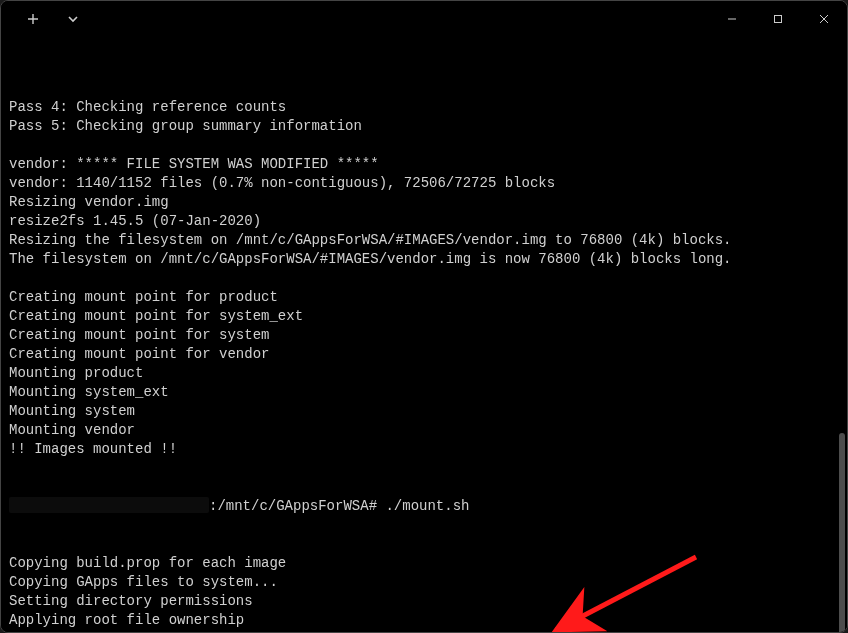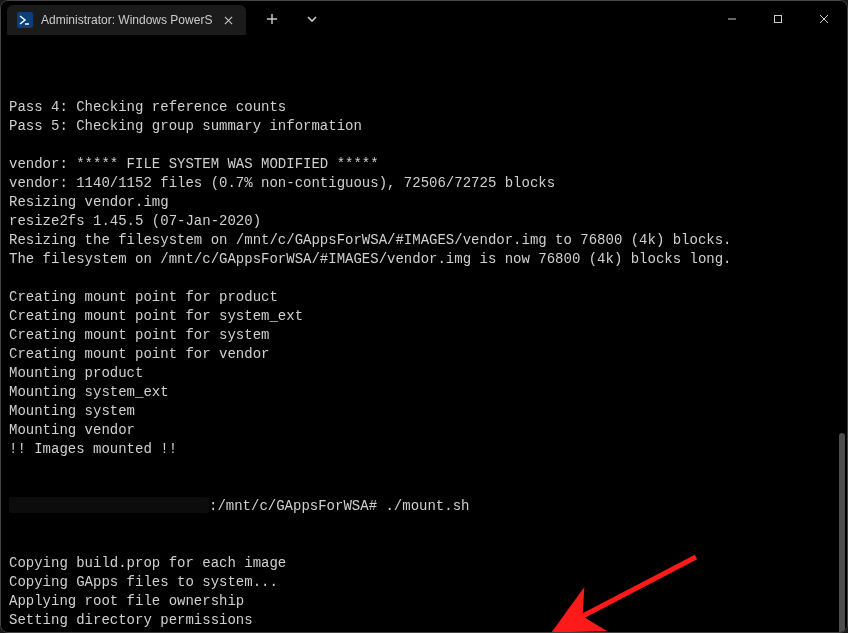--- a/index.html
+++ b/index.html
@@ -134,35 +134,20 @@
   }
 </style>
 </head>
 <body>
 
 <div class="window">
 
   <div class="titlebar">
     <div class="tabs">
 
-      <div class="tab inactive">
-        <span class="tab-icon">
-          <svg viewBox="0 0 16 16">
-              <rect width="16" height="16" rx="2" fill="#0b3e7a"></rect>
-              <path d="M3 4 L8 8 L3 12" stroke="#fff" stroke-width="1.5" fill="none"></path>
-              <path d="M8 12 L12 12" stroke="#fff" stroke-width="1.5"></path>
-            </svg>
-        </span>
-        <span class="tab-title">Administrator: Windows PowerS</span>
-        <span class="tab-close">
-          <svg viewBox="0 0 10 10" width="9" height="9">
-              <path d="M1 1 L9 9 M9 1 L1 9" stroke="#bbb" stroke-width="1.4"></path>
-            </svg>
-        </span>
-      </div>
 
 
     </div>
 
     <div class="tab-actions">
       <span class="tab-actionbtn">
         <svg viewBox="0 0 12 12" width="12" height="12">
             <path d="M6 1 V11 M1 6 H11" stroke="#ccc" stroke-width="1.4"></path>
           </svg>
       </span>
@@ -190,21 +175,21 @@
         <svg viewBox="0 0 10 10">
             <path d="M1 1 L9 9 M9 1 L1 9" stroke="#ccc" stroke-width="1"></path>
           </svg>
       </div>
     </div>
   </div>
 
   <div class="terminal">
     <div id="block-a"><div class="line">&nbsp;</div><div class="line">Pass 4: Checking reference counts</div><div class="line">Pass 5: Checking group summary information</div><div class="line">&nbsp;</div><div class="line">vendor: ***** FILE SYSTEM WAS MODIFIED *****</div><div class="line">vendor: 1140/1152 files (0.7% non-contiguous), 72506/72725 blocks</div><div class="line">Resizing vendor.img</div><div class="line">resize2fs 1.45.5 (07-Jan-2020)</div><div class="line">Resizing the filesystem on /mnt/c/GAppsForWSA/#IMAGES/vendor.img to 76800 (4k) blocks.</div><div class="line">The filesystem on /mnt/c/GAppsForWSA/#IMAGES/vendor.img is now 76800 (4k) blocks long.</div><div class="line">&nbsp;</div><div class="line">Creating mount point for product</div><div class="line">Creating mount point for system_ext</div><div class="line">Creating mount point for system</div><div class="line">Creating mount point for vendor</div><div class="line">Mounting product</div><div class="line">Mounting system_ext</div><div class="line">Mounting system</div><div class="line">Mounting vendor</div><div class="line">!! Images mounted !!</div></div>
     <div class="line"><span class="mask"></span><span>:/mnt/c/GAppsForWSA# ./mount.sh</span></div>
-    <div id="block-b"><div class="line">Copying build.prop for each image</div><div class="line">Copying GApps files to system...</div><div class="line">Applying root file ownership</div><div class="line">Setting directory permissions</div><div class="line">Setting file permissions</div></div>
+    <div id="block-b"><div class="line">Copying build.prop for each image</div><div class="line">Copying GApps files to system...</div><div class="line">Setting directory permissions</div><div class="line">Applying root file ownership</div><div class="line">Setting file permissions</div></div>
     
 
     <div class="scrollbar"></div>
 
     <svg class="arrow" viewBox="0 0 160 90">
       <defs>
         <marker id="ah" markerWidth="12" markerHeight="12" refX="9" refY="5" orient="auto">
           <path d="M0 0 L10 5 L0 10 L3 5 Z" fill="#ff1a1a"></path>
         </marker>
       </defs>

